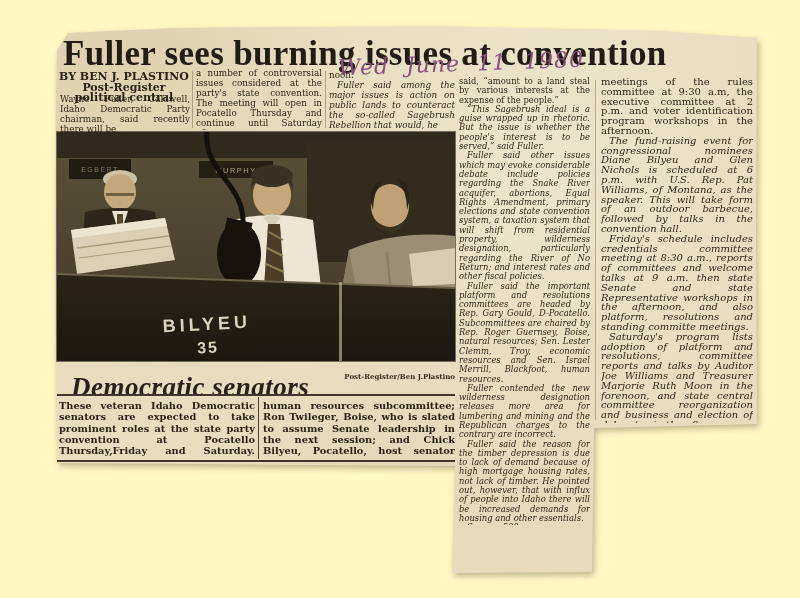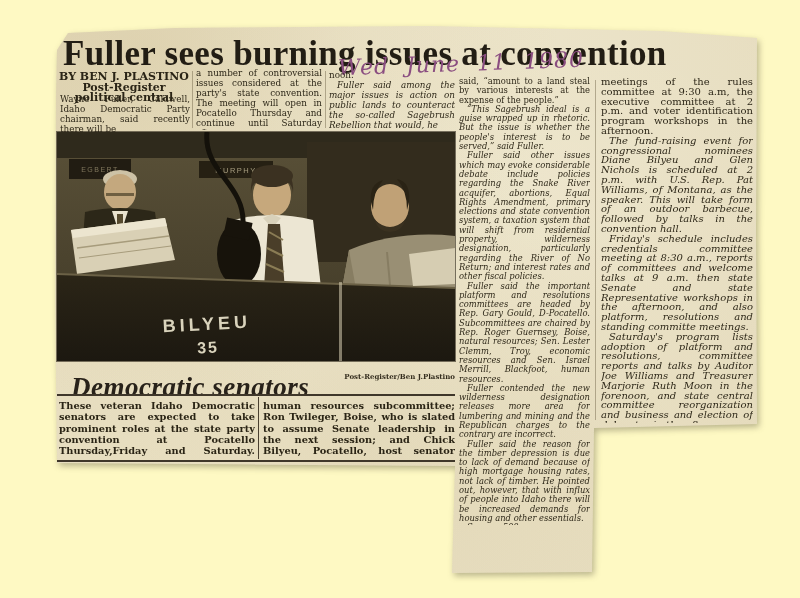--- a/index.html
+++ b/index.html
@@ -82,21 +82,21 @@
         <p class="ind">Fuller contended the new wilderness designation releases more area for lumbering and mining and the Republican charges to the contrary are incorrect.</p>
         <p class="ind">Fuller said the reason for the timber depression is due to lack of demand because of high mortgage housing rates, not lack of timber. He pointed out, however, that with influx of people into Idaho there will be increased demands for housing and other essentials.</p>
         <p class="ind">Some 500 persons are expected to attend the convention, including 330 delegates.</p>
 
       </div>
 
       <div class="vrule" style="left:595px;top:80px;height:340px;"></div>
 
       <div class="bodycol c5" style="left:601px;top:77px;width:152px;height:346px;">
         <p>meetings of the rules committee at 9:30 a.m, the executive committee at 2 p.m. and voter identification program workshops in the afternoon.</p>
-        <p class="ind">The fund-raising event for congressional nominees Diane Bilyeu and Glen Nichols is scheduled at 2 p.m. with U.S. Rep. Pat Williams, of Montana, as the speaker. This will take form of an outdoor barbecue, followed by talks in the convention hall.</p>
+        <p class="ind">The fund-raising event for congressional nominees Diane Bilyeu and Glen Nichols is scheduled at 6 p.m. with U.S. Rep. Pat Williams, of Montana, as the speaker. This will take form of an outdoor barbecue, followed by talks in the convention hall.</p>
         <p class="ind">Friday's schedule includes credentials committee meeting at 8:30 a.m., reports of committees and welcome talks at 9 a.m. then state Senate and state Representative workshops in the afternoon, and also platform, resolutions and standing committe meetings.</p>
         <p class="ind">Saturday's program lists adoption of platform and resolutions, committee reports and talks by Auditor Joe Williams and Treasurer Marjorie Ruth Moon in the forenoon, and state central committee reorganization and business and election of delegates in the afternoon.</p>
       </div>
 
       <div class="photo-wrap">
         <svg viewBox="0 0 398 229" preserveAspectRatio="none">
           <defs>
             <linearGradient id="wall" x1="0" y1="0" x2="0" y2="1">
               <stop offset="0" stop-color="#5a5138"></stop>
                 <stop offset="1" stop-color="#3f3826"></stop>

